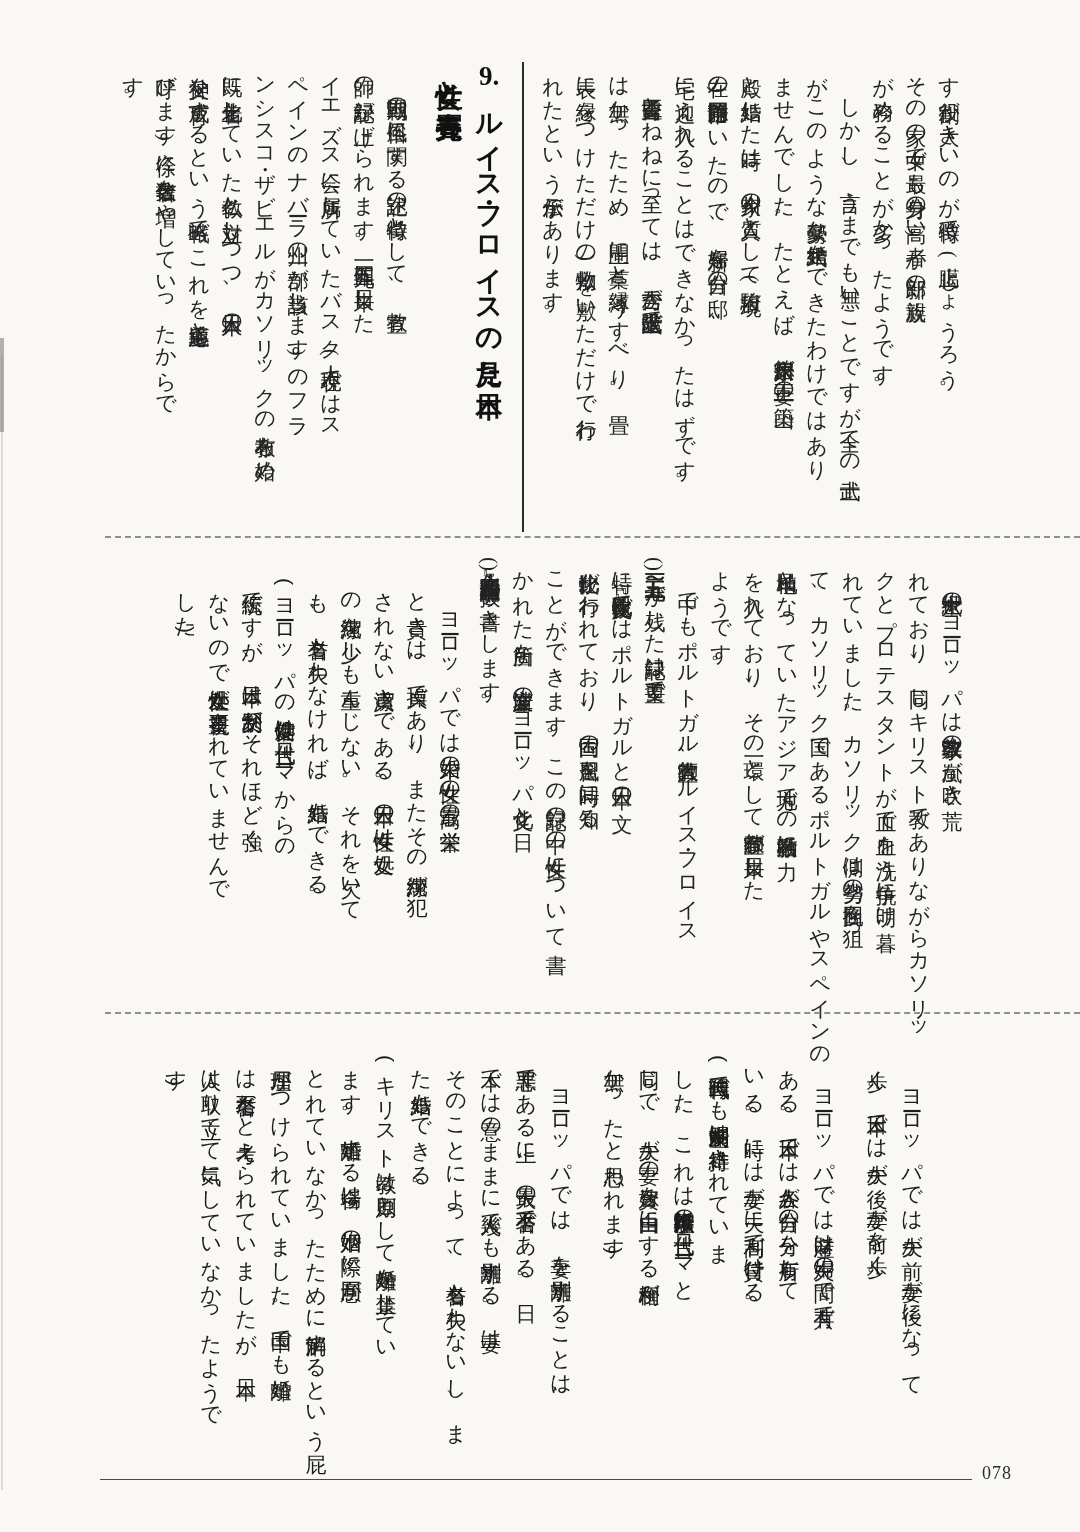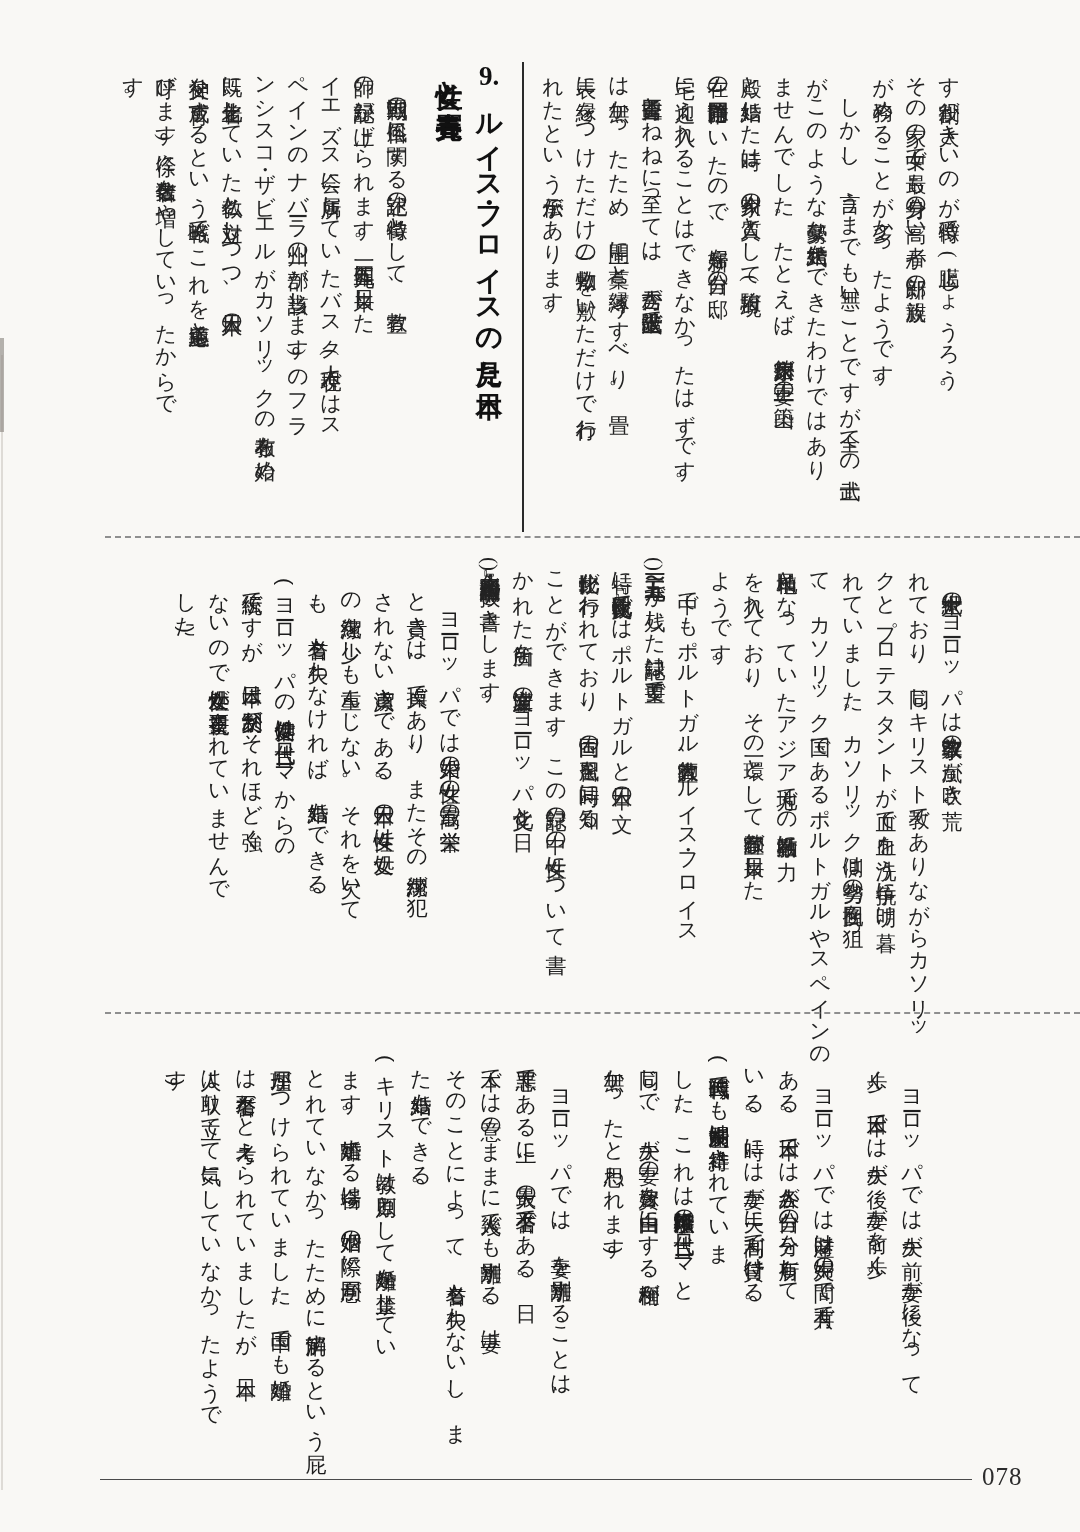--- a/index.html
+++ b/index.html
@@ -62,21 +62,21 @@
 
   .footer-rule{
     position:absolute;
     top:1479px;left:100px;width:872px;
     border-top:1px solid #4a4a4a;
     height:0;
   }
   .page-number{
     position:absolute;
     top:1463px;left:982px;
-    font-size:25px;
+    font-size:18px;
     letter-spacing:1px;
     color:#2c2c2c;
     font-family:"Liberation Serif","DejaVu Serif",serif;
     text-align:right;
   }
 
   
   .edge-line{
     position:absolute;
     left:1px;top:355px;width:2px;height:1135px;

